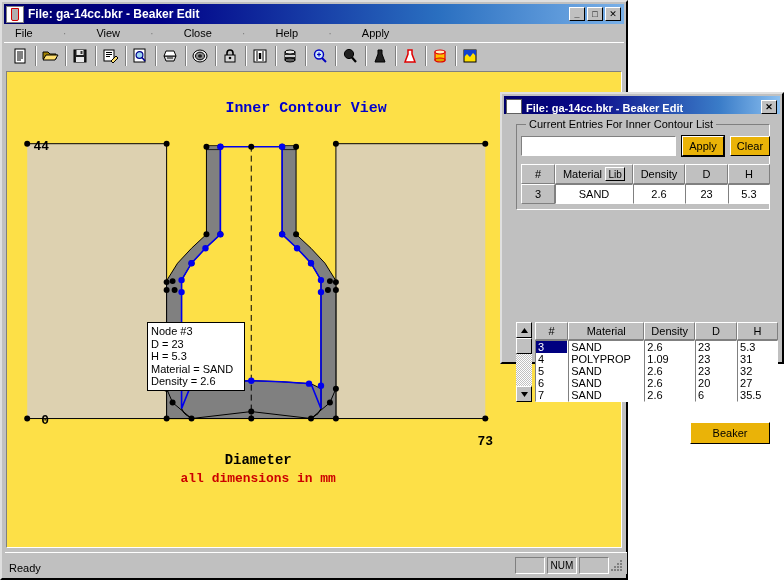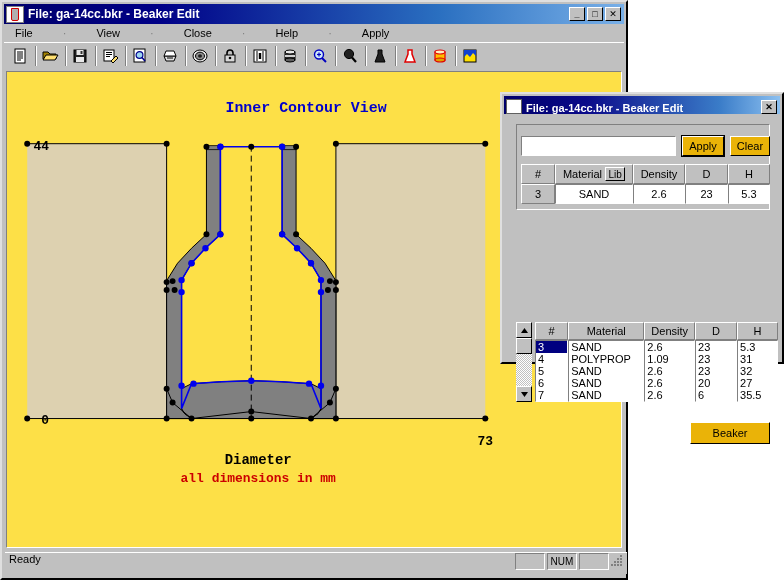--- a/index.html
+++ b/index.html
@@ -85,21 +85,21 @@
     background:#fde047;
     border:1px solid;border-color:#808080 #ffffff #ffffff #808080;
     box-sizing:border-box;overflow:hidden;
   }
   .canvas-inner{position:absolute;left:0;top:0;width:100%;height:100%;}
   
   .statusbar{
     position:absolute;left:3px;top:550px;width:622px;height:22px;
     background:#c0c0c0;
     border-top:1px solid #ffffff;
-    display:flex;align-items:flex-start;box-sizing:border-box;
+    display:flex;align-items:flex-end;box-sizing:border-box;
   }
   .status-text{
     flex:1 1 auto;font-size:11px;color:#000;padding-left:4px;
   }
   .status-pane{
     width:30px;height:17px;margin-right:2px;
     border:1px solid;border-color:#808080 #ffffff #ffffff #808080;
     box-sizing:border-box;display:flex;align-items:center;justify-content:center;
     font-size:10px;color:#000;
   }
@@ -511,20 +511,27 @@
       </g>
 
       <text class="chart-text" x="300" y="40" text-anchor="middle" font-size="15" font-weight="bold" fill="#0000cc">Inner Contour View</text>
       <text class="chart-text" x="42" y="78" text-anchor="end" font-size="13" font-weight="bold" fill="#000">44</text>
       <text class="chart-text" x="42" y="353" text-anchor="end" font-size="13" font-weight="bold" fill="#000">0</text>
       <text class="chart-text" x="480" y="375" text-anchor="middle" font-size="13" font-weight="bold" fill="#000">73</text>
       <text class="chart-text" x="252" y="394" text-anchor="middle" font-size="14" font-weight="bold" fill="#000">Diameter</text>
       <text class="chart-text" x="252" y="412" text-anchor="middle" font-size="13" font-weight="bold" fill="#cc0000">all dimensions in mm</text>
     </svg>
 
+    <div class="tooltip" style="left:140px;top:250px;width:90px;">
+      <div>Node #3</div>
+      <div>D = 23</div>
+      <div>H = 5.3</div>
+      <div>Material = SAND</div>
+      <div>Density = 2.6</div>
+    </div>
   </div>
 
   <div class="statusbar">
     <div class="status-text">Ready</div>
     <div class="status-pane"></div>
     <div class="status-pane">NUM</div>
     <div class="status-pane"></div>
     <div class="grip">
       <b style="left:9px;top:2px;width:2px;height:2px;"></b>
       <b style="left:6px;top:5px;width:2px;height:2px;"></b>
@@ -544,20 +551,21 @@
 
   <div class="dlg-titlebar">
     <div class="dlg-icon"></div>
     <div class="dlg-title-text">File: ga-14cc.bkr - Beaker Edit</div>
     <div class="dlg-close">
       <span>✕</span>
     </div>
   </div>
 
   <div class="groupbox"></div>
+  <div class="group-label">Current Entries For Inner Contour List</div>
 
   <input class="entry-input" type="text" value="" style="">
 
   <div class="dlg-btn btn-apply">Apply</div>
   <div class="dlg-btn btn-clear">Clear</div>
 
   <div class="entry-table">
     <div class="et-row">
       <div class="et-hcell" style="width:34px;">#</div>
       <div class="et-hcell" style="width:78px;">

